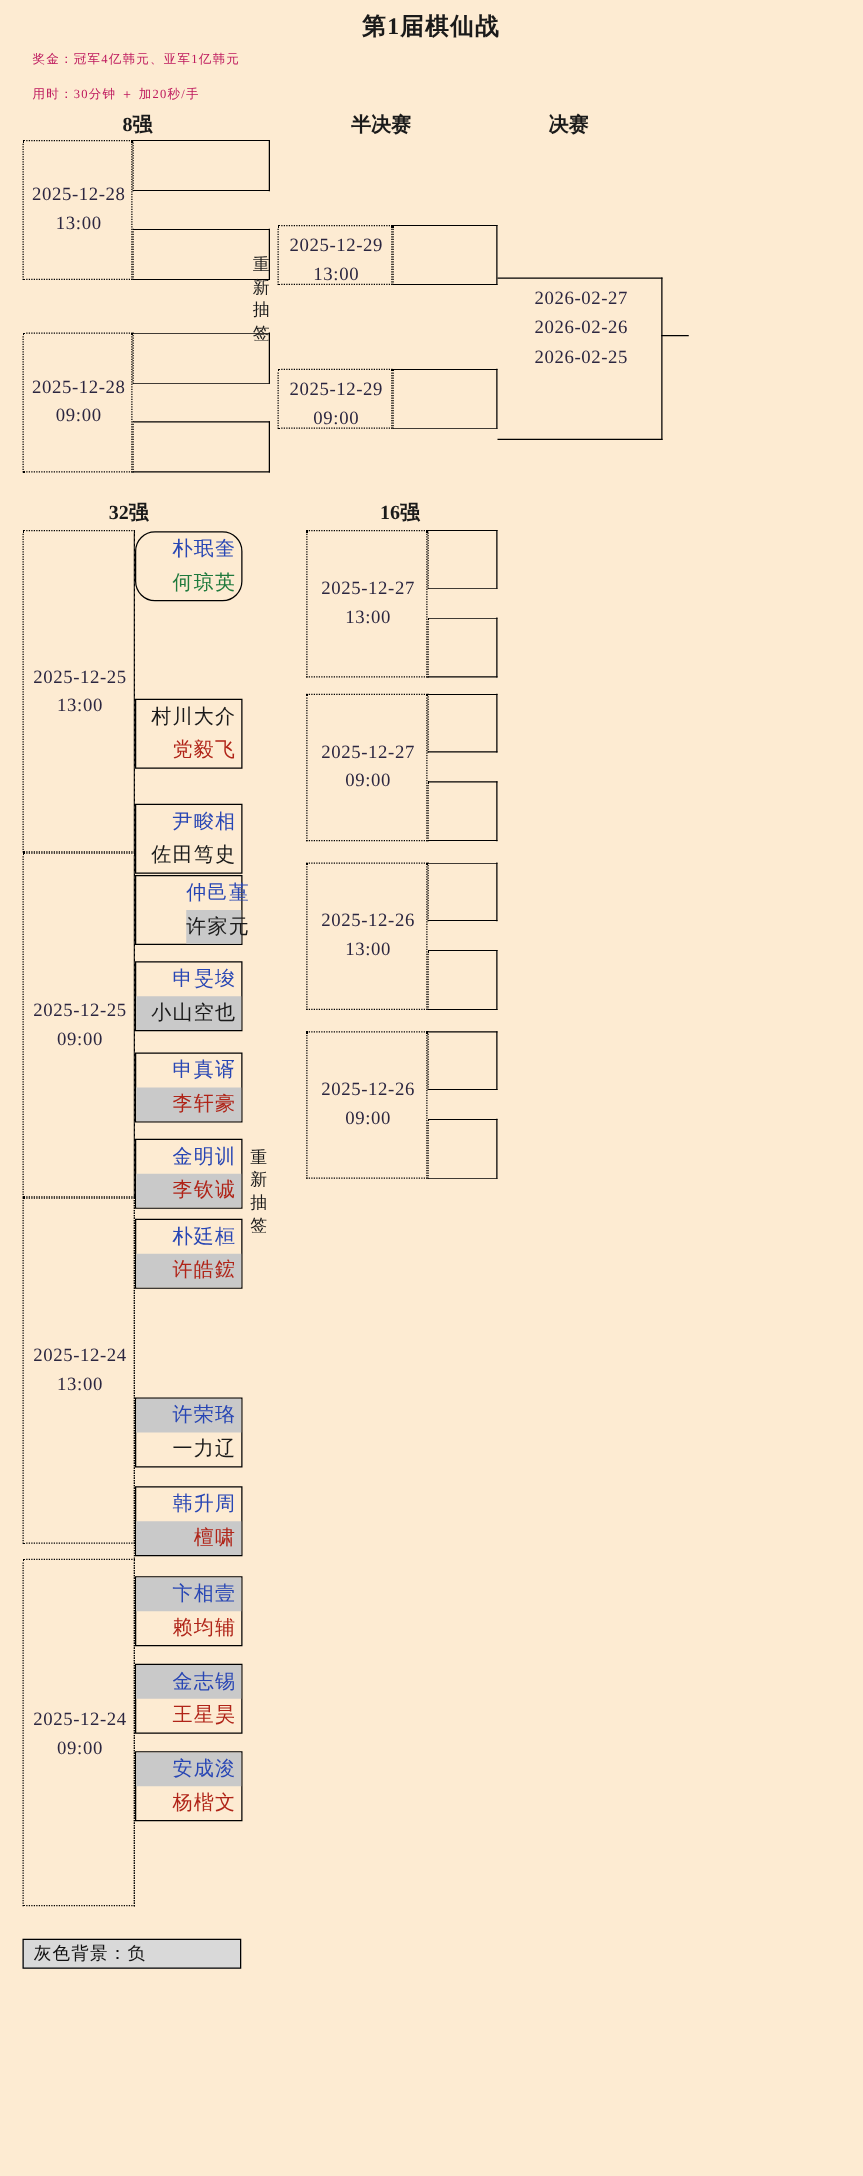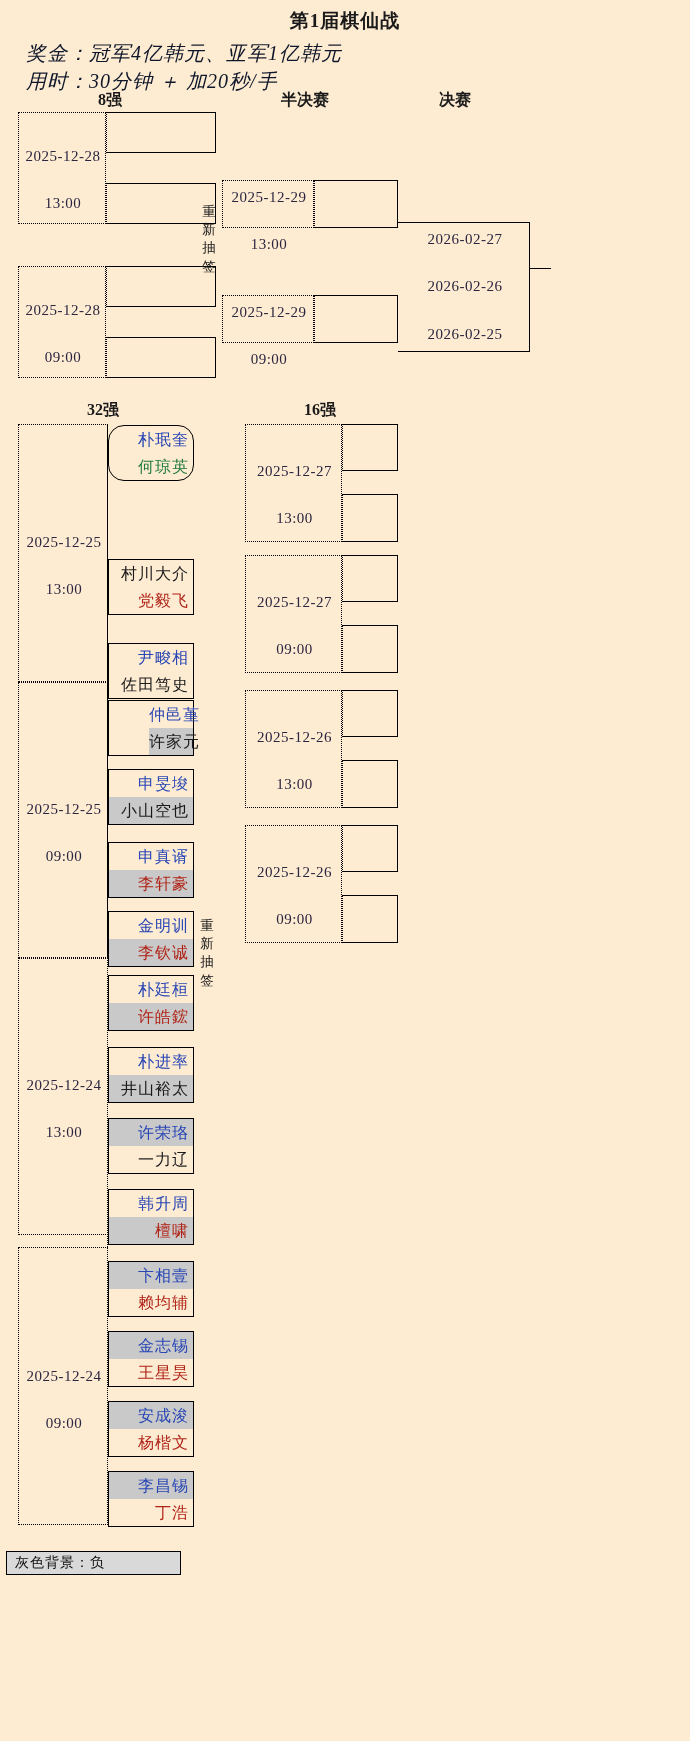--- a/index.html
+++ b/index.html
@@ -14,34 +14,34 @@
   }
   .stage { position:absolute; left:0; top:0; width:690px; height:1741px; }
   .abs { position:absolute; }
 
   .title {
     left:0; top:8px; width:690px; text-align:center;
     font-size:19px; font-weight:bold; color:#1a1a1a;
     letter-spacing:1px;
   }
   .subline {
-    left:26px; font-size:20px; color:#0f172a; letter-spacing:1px;font-style:italic;
+    left:26px; font-size:10px; color:#be185d; letter-spacing:1px;
   }
   .sub1 { top:40px; }
   .sub2 { top:68px; }
 
   .roundlabel {
     font-size:16px; font-weight:bold; color:#1a1a1a; text-align:center;
   }
 
   .datecell {
     font-size:15px; color:#2b2640; text-align:center;
     line-height:1.5; letter-spacing:0.5px;
   }
-  .datecell .d2 { display:block;margin-top:24px; }
+  .datecell .d2 { display:block; }
 
   .vtext {
     font-size:13.5px; color:#1a1a1a; text-align:center; line-height:1.35;
     width:18px;
   }
   .vtext span { display:block; }
 
   
   .match {
     position:absolute; width:86px; border:1px solid #000;
@@ -181,48 +181,40 @@
   </div>
   <div class="match" style="left:108px; top:911px;">
     <div class="pname" style="color: rgb(40, 70, 180);">金明训</div>
     <div class="pname lose" style="color: rgb(176, 36, 24);">李钦诚</div>
   </div>
 
   <div class="match" style="left:108px; top:975px;">
     <div class="pname" style="color: rgb(40, 70, 180);">朴廷桓</div>
     <div class="pname lose" style="color: rgb(176, 36, 24);">许皓鋐</div>
   </div>
-  <div class="match" style="left:108px; top:1047px;">
-    <div class="pname" style="color: rgb(40, 70, 180);">朴进率</div>
-    <div class="pname lose" style="color: rgb(26, 26, 26);">井山裕太</div>
-  </div>
   <div class="match" style="left:108px; top:1118px;">
     <div class="pname lose" style="color: rgb(40, 70, 180);">许荣珞</div>
     <div class="pname" style="color: rgb(26, 26, 26);">一力辽</div>
   </div>
   <div class="match" style="left:108px; top:1189px;">
     <div class="pname" style="color: rgb(40, 70, 180);">韩升周</div>
     <div class="pname lose" style="color: rgb(176, 36, 24);">檀啸</div>
   </div>
 
   <div class="match" style="left:108px; top:1261px;">
     <div class="pname lose" style="color: rgb(40, 70, 180);">卞相壹</div>
     <div class="pname" style="color: rgb(176, 36, 24);">赖均辅</div>
   </div>
   <div class="match" style="left:108px; top:1331px;">
     <div class="pname lose" style="color: rgb(40, 70, 180);">金志锡</div>
     <div class="pname" style="color: rgb(176, 36, 24);">王星昊</div>
   </div>
   <div class="match" style="left:108px; top:1401px;">
     <div class="pname lose" style="color: rgb(40, 70, 180);">安成浚</div>
     <div class="pname" style="color: rgb(176, 36, 24);">杨楷文</div>
-  </div>
-  <div class="match" style="left:108px; top:1471px;">
-    <div class="pname lose" style="color: rgb(40, 70, 180);">李昌锡</div>
-    <div class="pname" style="color: rgb(176, 36, 24);">丁浩</div>
   </div>
 
   <div class="abs vtext" style="left:198px; top:917px;">
     <span>重</span>
       <span>新</span>
       <span>抽</span>
       <span>签</span>
   </div>
 
   <div class="abs" style="left:245px; top:424px; width:97px; height:118px; border:1px dotted #000;">
@@ -254,17 +246,17 @@
 
   <div class="abs" style="left:245px; top:825px; width:97px; height:118px; border:1px dotted #000;">
     <div class="datecell" style="position:absolute; left:0; top:35px; width:97px;">
       <span>2025-12-26</span>
       <span class="d2">09:00</span>
     </div>
   </div>
   <div class="abs" style="left:342px; top:825px; width:56px; height:47px; border:1px solid #000; border-left:1px dotted #000;"></div>
   <div class="abs" style="left:342px; top:895px; width:56px; height:48px; border:1px solid #000; border-left:1px dotted #000;"></div>
 
-  <div class="legend" style="left:6px; top:1551px; width:175px;">灰色背景：负</div>
+  <div class="legend" style="left:18px; top:1551px; width:175px;">灰色背景：负</div>
 
   <div class="wm" style="left:452px; top:1576px;">　</div>
 
 </div>
 
 </body></html>

